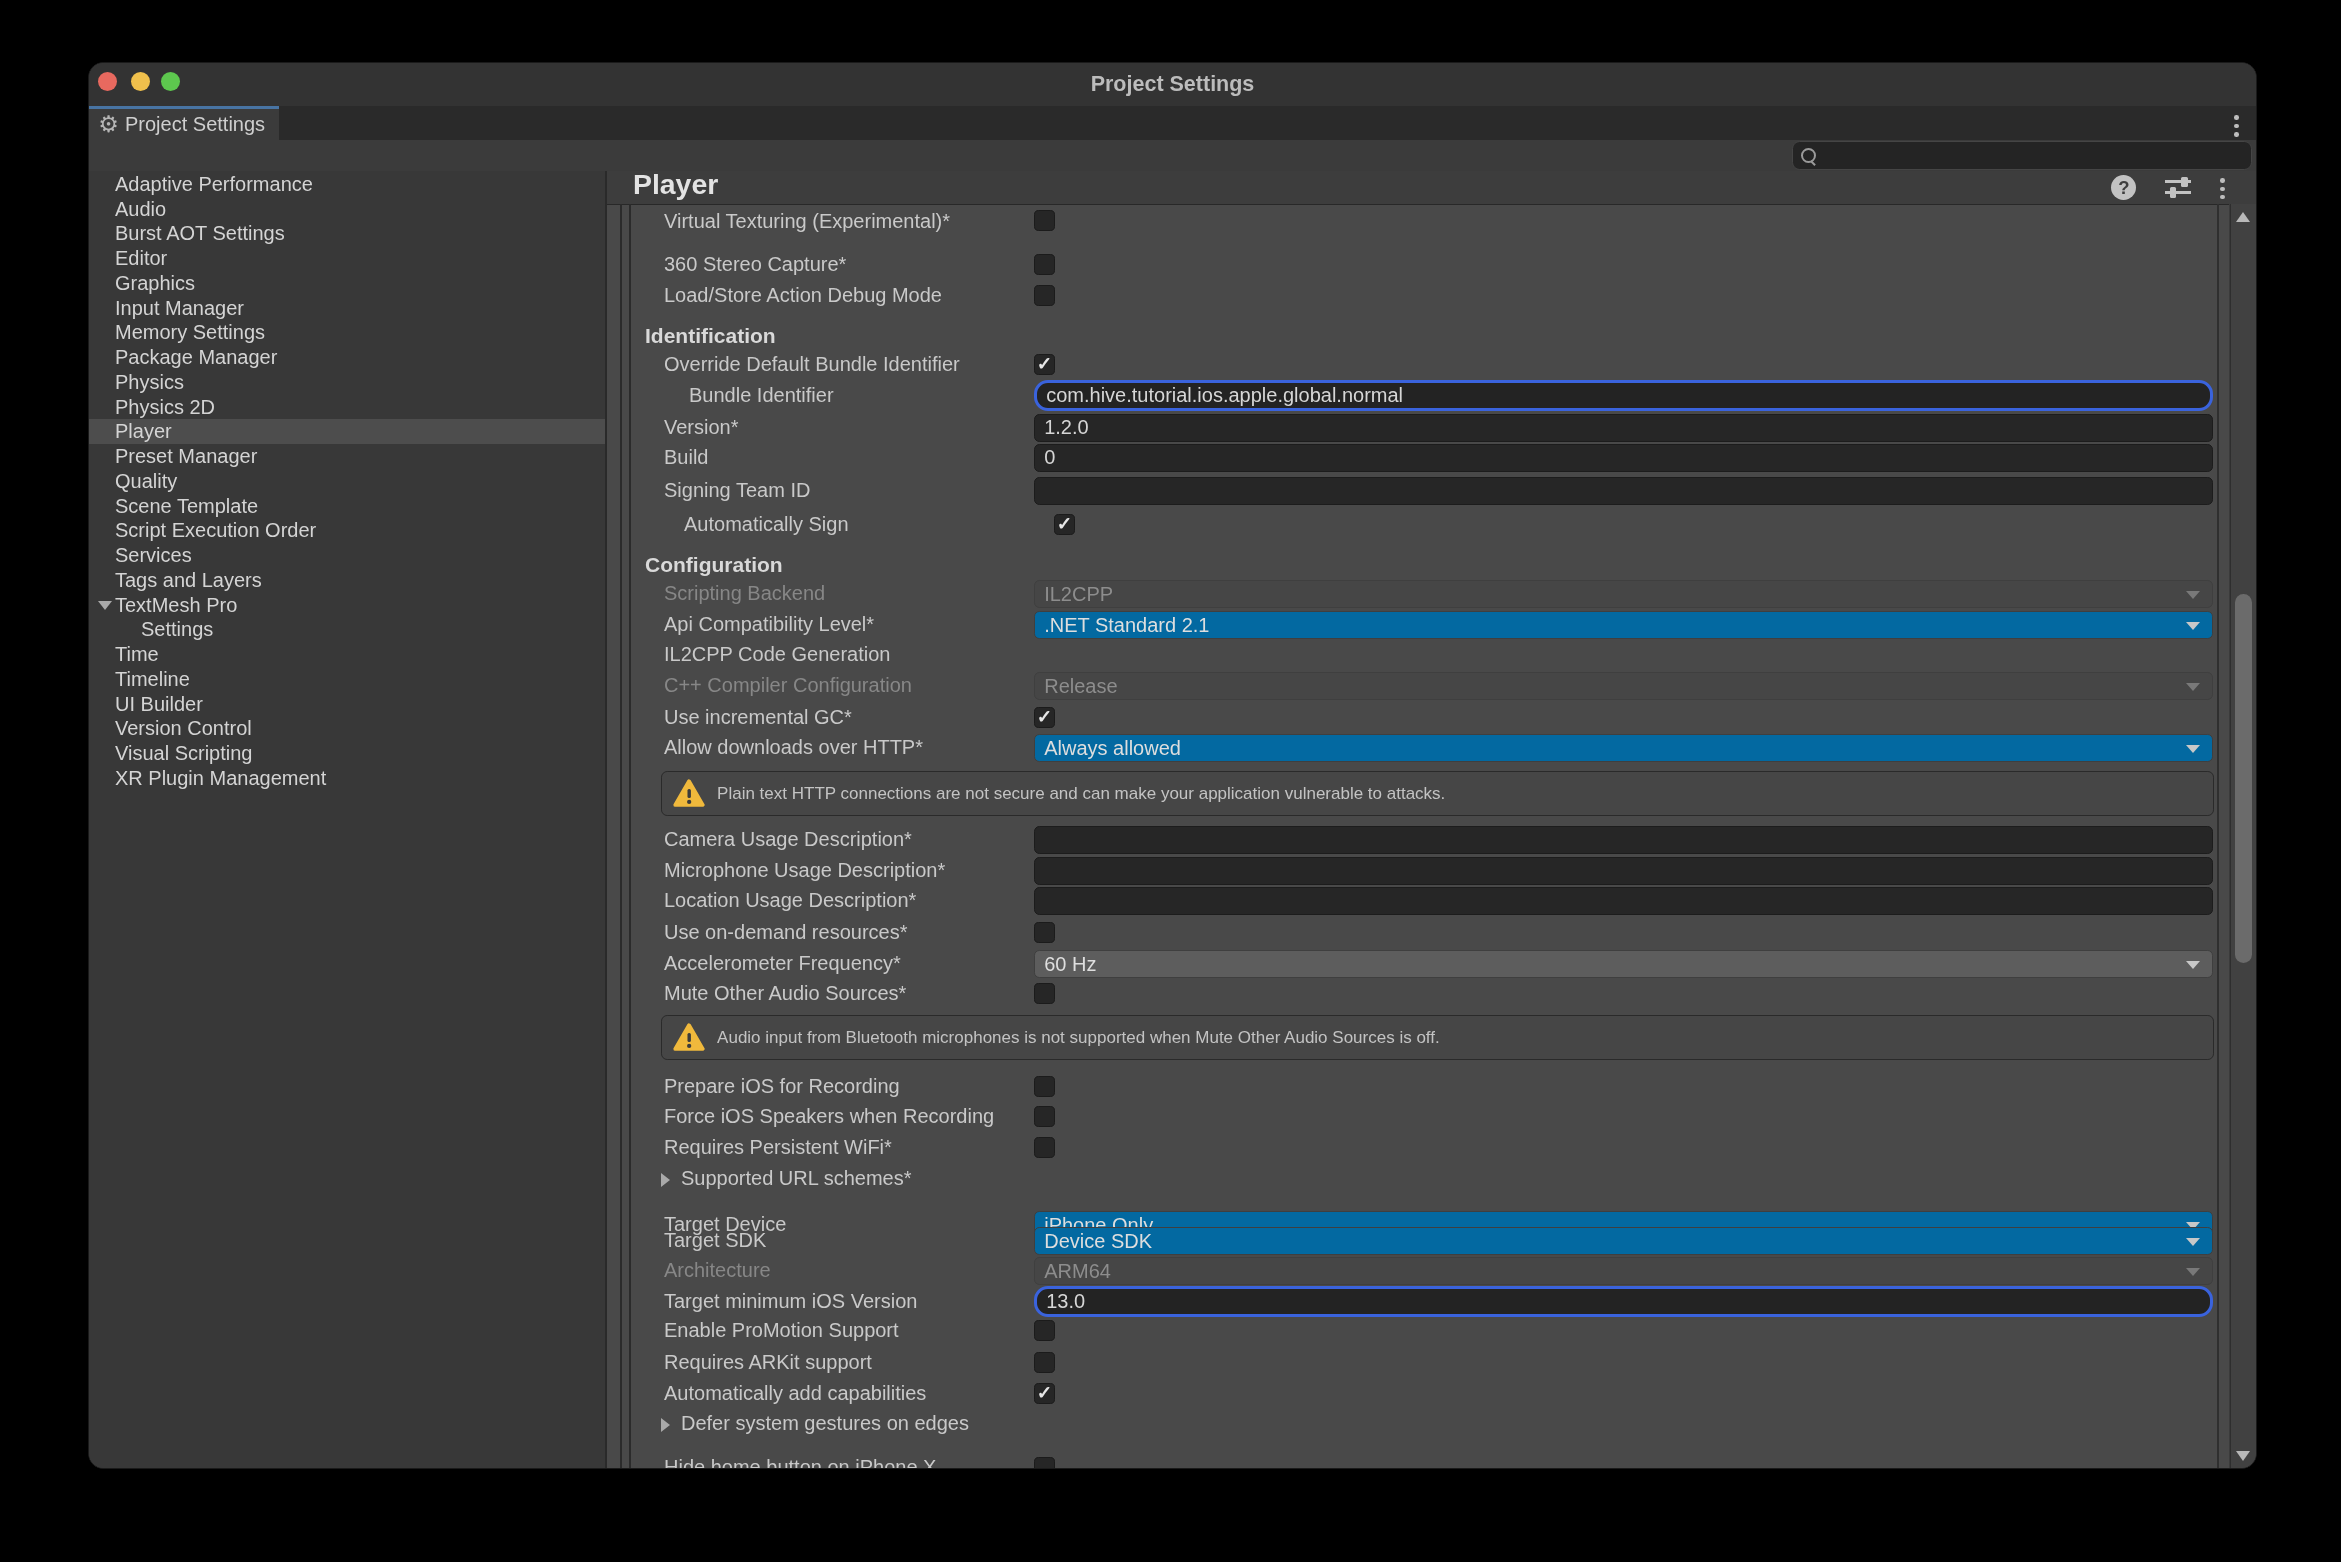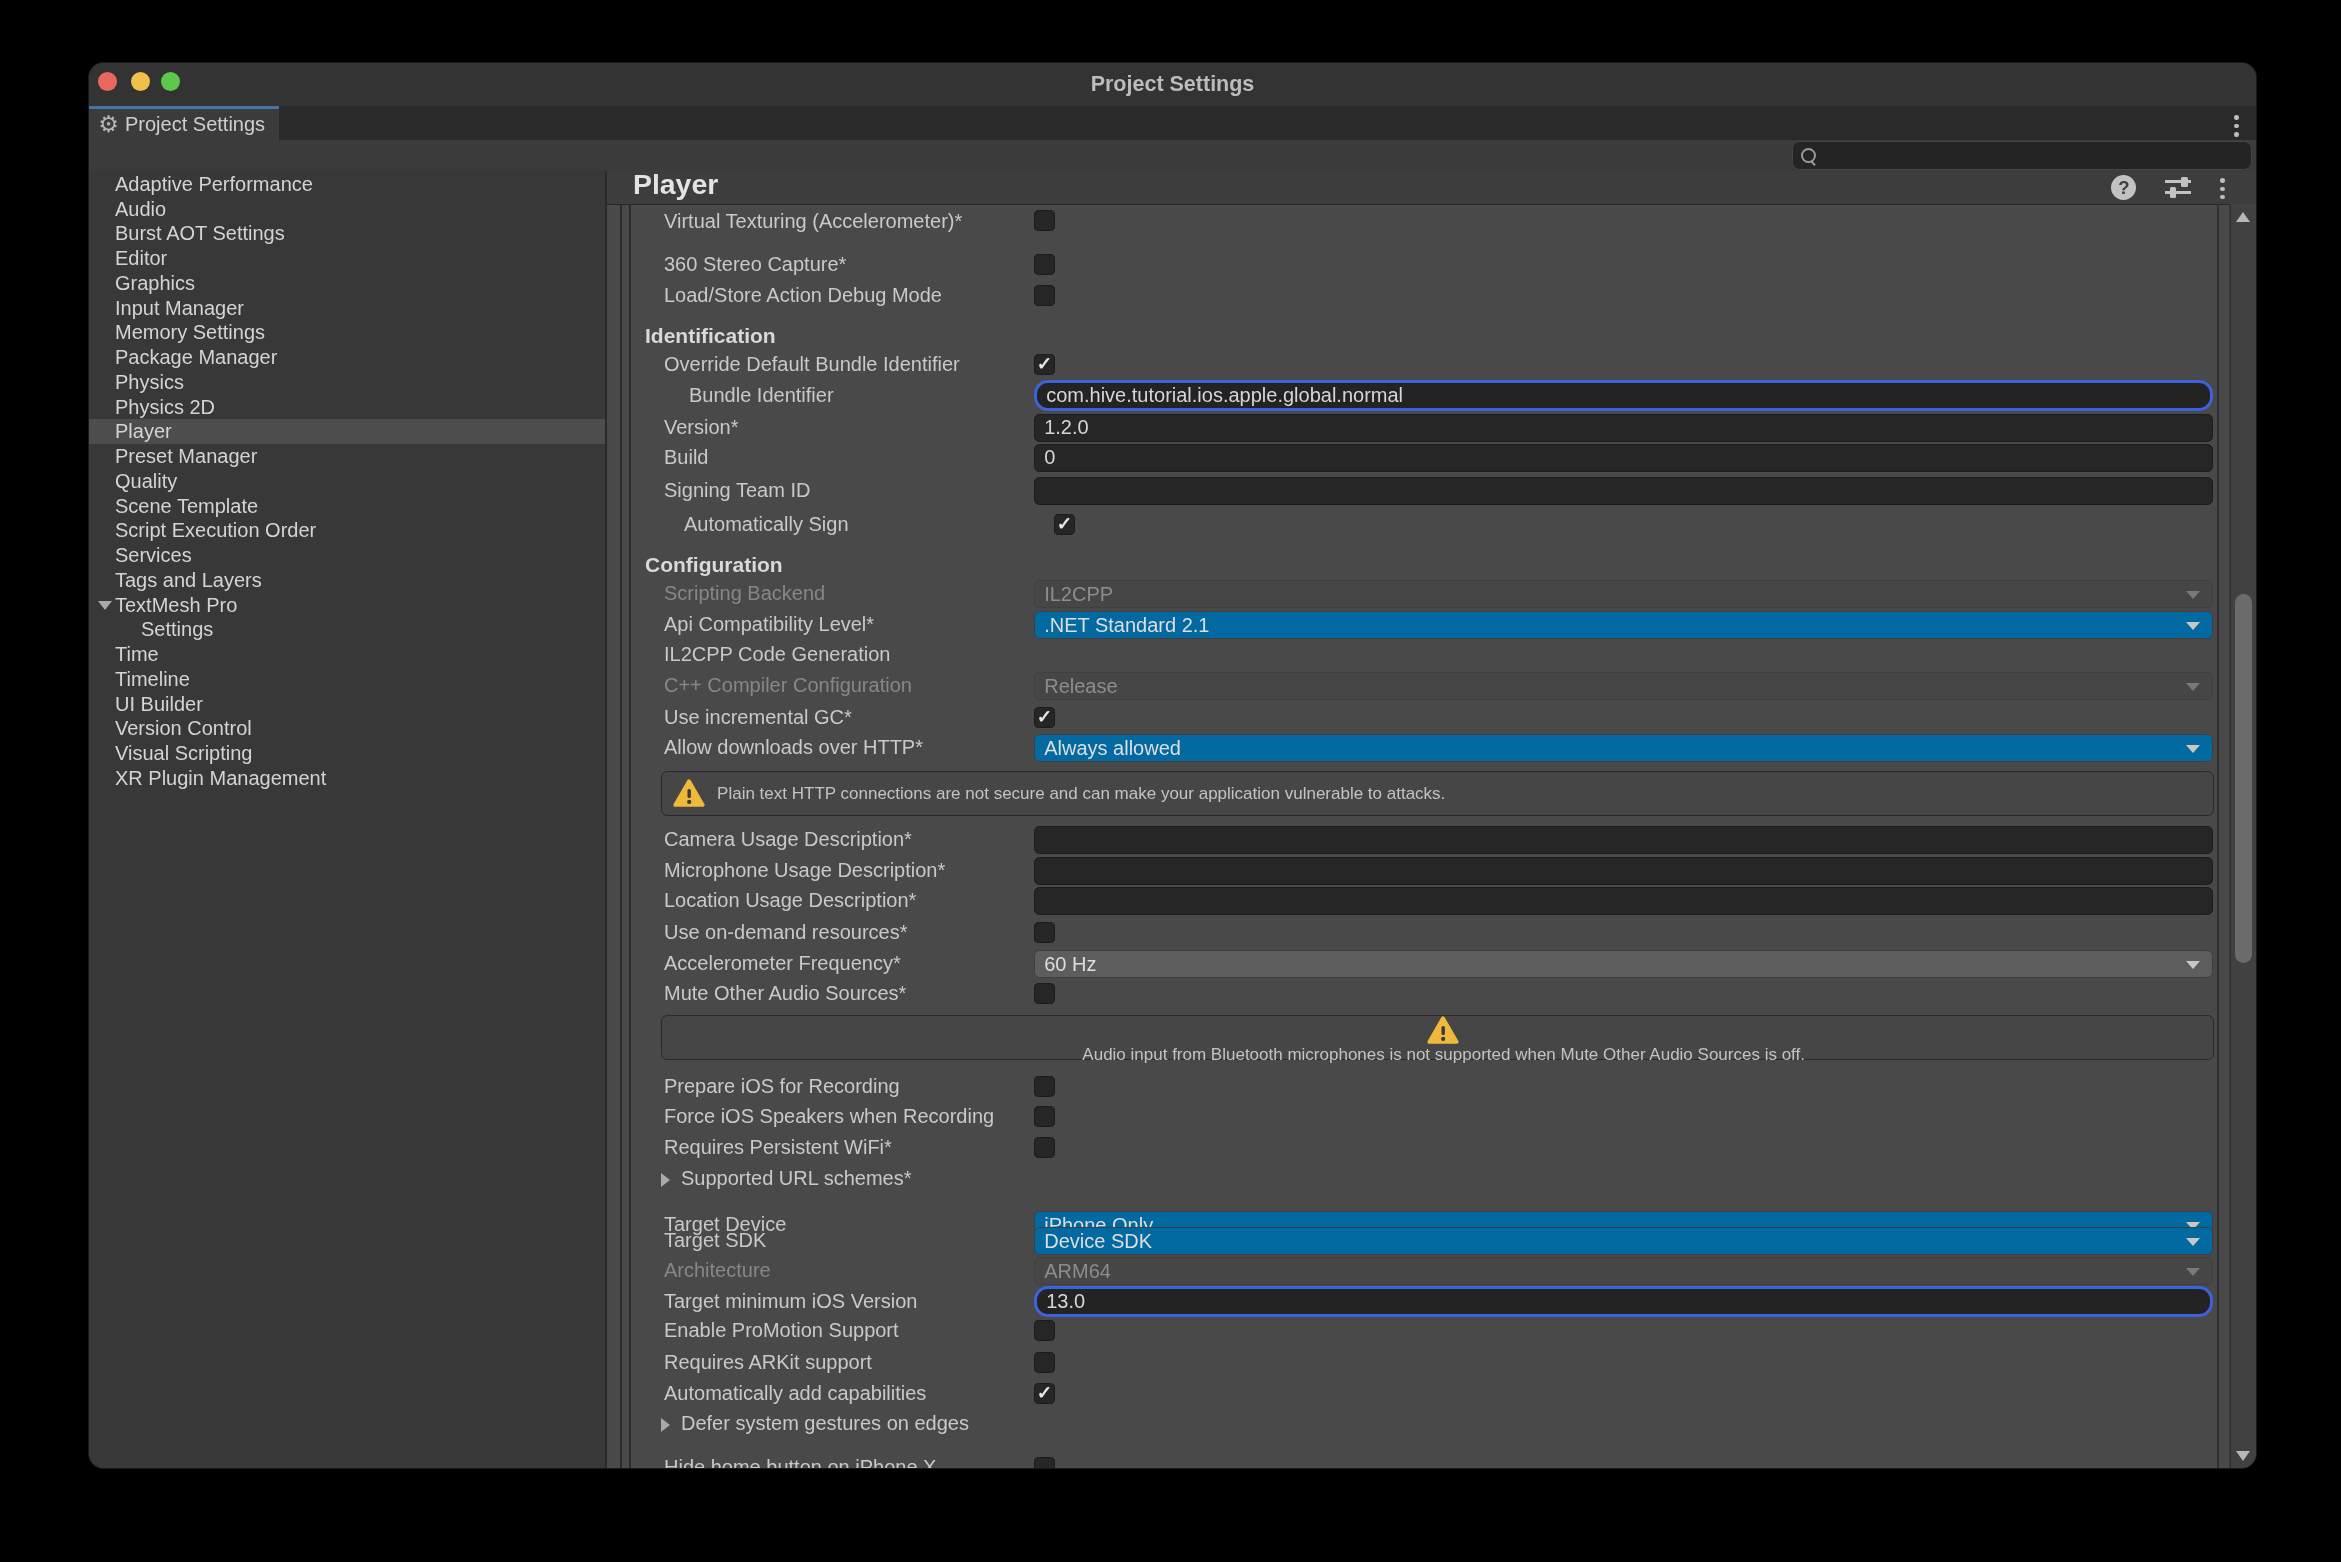--- a/index.html
+++ b/index.html
@@ -161,21 +161,21 @@
         <div class="kebab kebab-header">
             <i></i>
             <i></i>
             <i></i>
           </div>
       </div>
     </div>
 
     <div class="content" id="content">
         <div class="row" style="top: 0.8px;">
-          <span class="lbl">Virtual Texturing (Accelerometer)*</span>
+          <span class="lbl">Virtual Texturing (Experimental)*</span>
           <div class="checkbox"></div>
         </div>
         <div class="row" style="top: 44px;">
           <span class="lbl">360 Stereo Capture*</span>
           <div class="checkbox"></div>
         </div>
         <div class="row" style="top: 75px;">
           <span class="lbl">Load/Store Action Debug Mode</span>
           <div class="checkbox"></div>
         </div>
@@ -260,21 +260,21 @@
         </div>
         <div class="row" style="top: 743px;">
           <span class="lbl">Accelerometer Frequency*</span>
           <div class="dropdown hover"><span>60 Hz</span><span class="caret"></span></div>
         </div>
         <div class="row" style="top: 773px;">
           <span class="lbl">Mute Other Audio Sources*</span>
           <div class="checkbox"></div>
         </div>
         <div class="row" style="top: 817px;">
-          <div class="warnbox" style="top: -7px; flex-direction: column;">
+          <div class="warnbox" style="top: -7px;">
             <svg class="warn-tri" width="32" height="29" viewBox="0 0 42 38">
               <path d="M21 3 L39 34 H3 Z" fill="#f0b93c" stroke="#f0b93c" stroke-width="5" stroke-linejoin="round"></path>
               <rect x="19" y="13" width="4.5" height="12" rx="2" fill="#3b3b3b"></rect>
               <circle cx="21.2" cy="30" r="2.8" fill="#3b3b3b"></circle>
             </svg>
             <span class="warn-text">Audio input from Bluetooth microphones is not supported when Mute Other Audio Sources is off.</span>
           </div>
         </div>
         <div class="row" style="top: 866px;">
           <span class="lbl">Prepare iOS for Recording</span>

